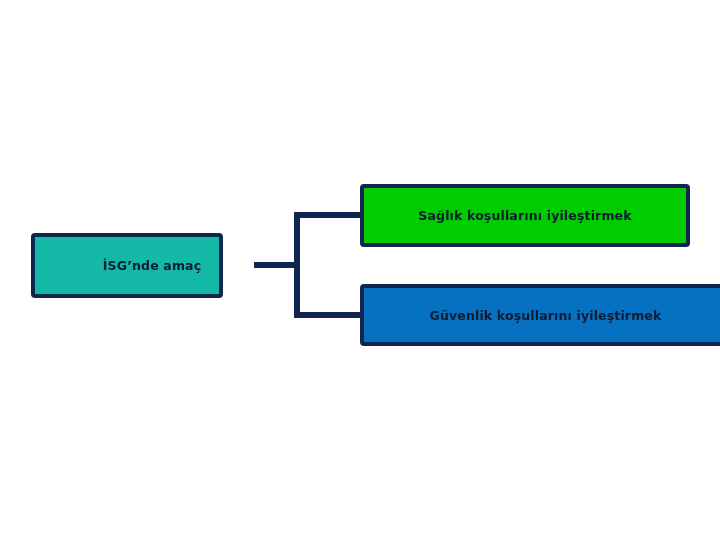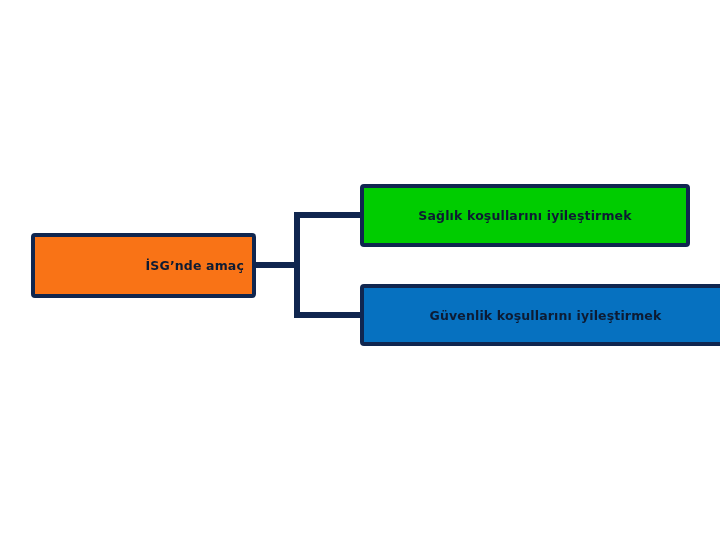--- a/index.html
+++ b/index.html
@@ -53,24 +53,24 @@
     line-height: 1.2;
     letter-spacing: 0.15px;
     padding: 0 8px;
     white-space: nowrap;
   }
 
   
   #node-root {
     left: 31px;
     top: 233px;
-    width: 225px;
+    width: 192px;
     height: 65px;
-    background: #f97316;
-    justify-content: flex-end;
+    background: #14b8a6;
+    justify-content: center;
   }
   #node-root .node-label {
     padding-left: 58px;
   }
 
   
   #node-health {
     left: 360px;
     top: 184px;
     width: 330px;

